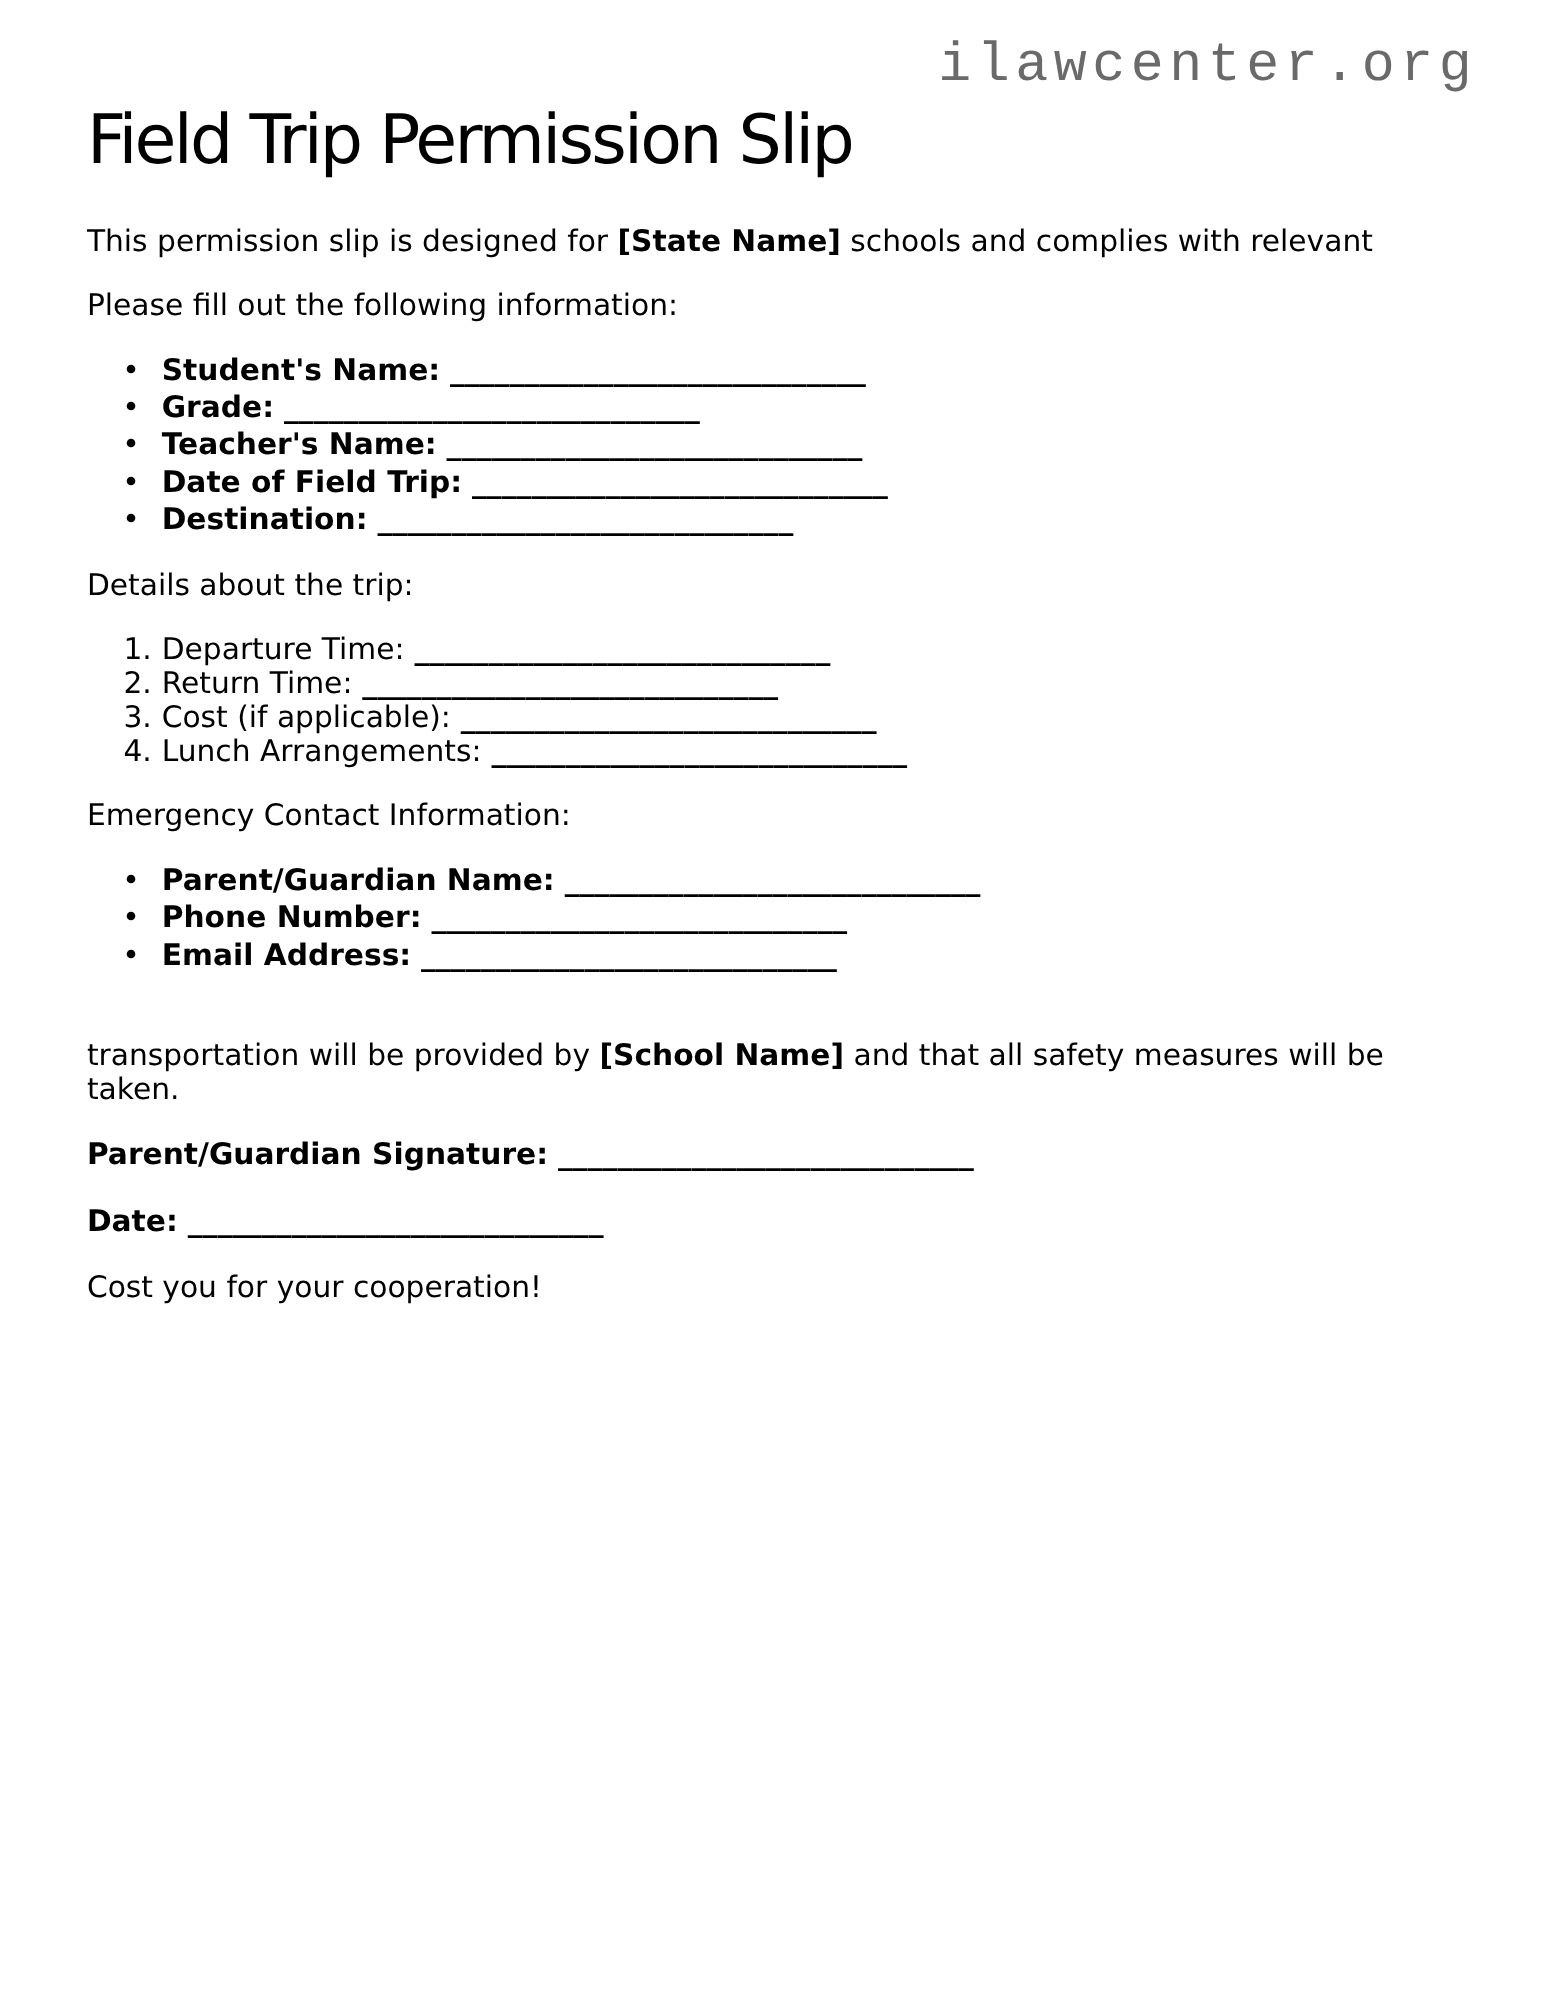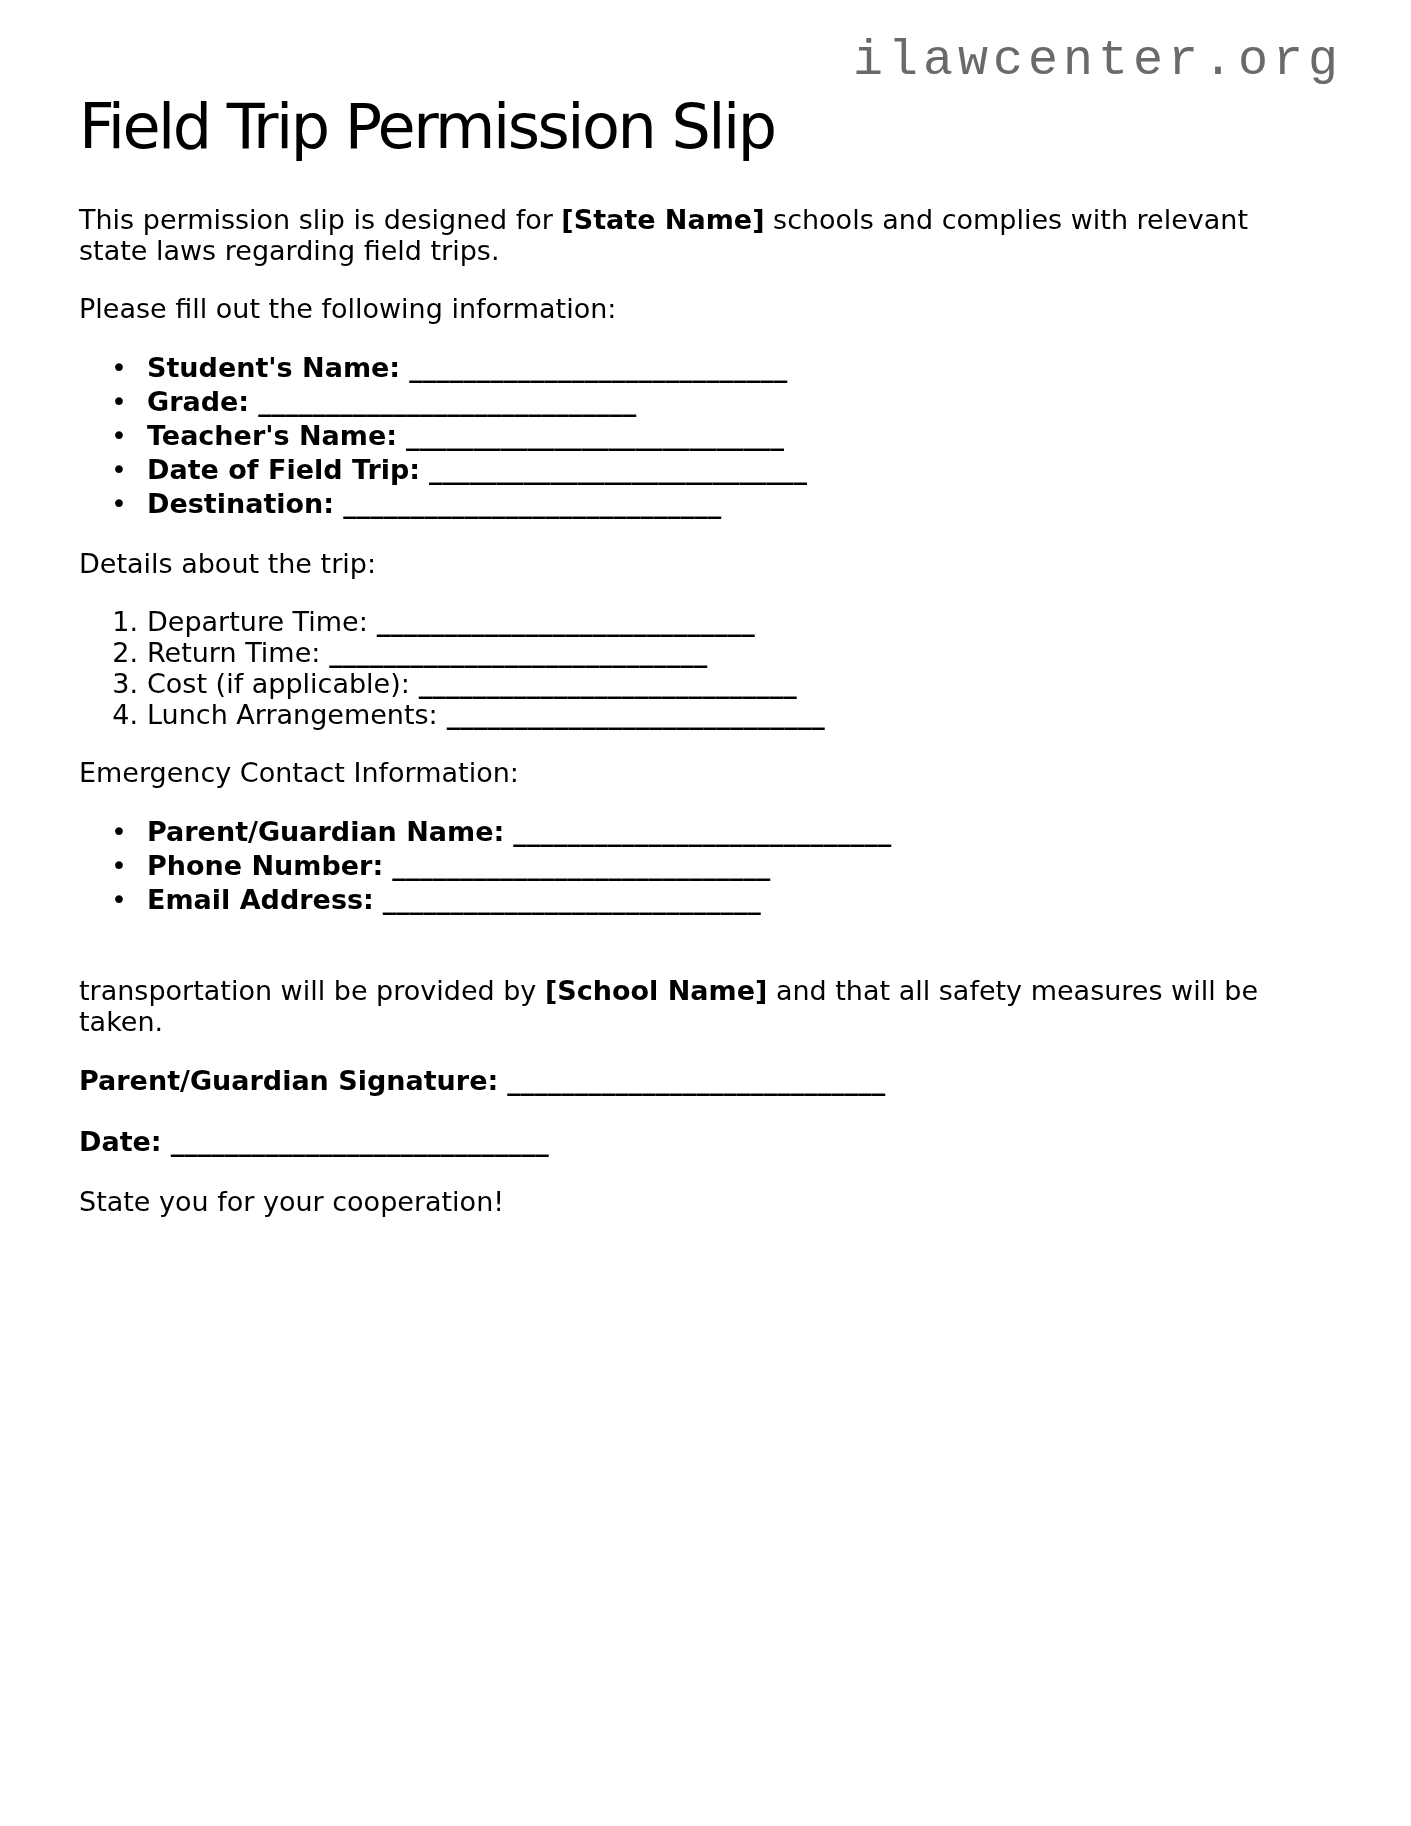--- a/index.html
+++ b/index.html
@@ -56,21 +56,20 @@
 </style>
 </head>
 <body>
 
 <div class="watermark">ilawcenter.org</div>
 
 <h1 class="doc-title">Field Trip Permission Slip</h1>
 
 <div class="para">
   <span>This permission slip is designed for </span><b>[State Name]</b><span> schools and complies with relevant</span><br>
-  <span>state laws regarding field trips.</span>
 </div>
 
 <div class="para">Please fill out the following information:</div>
 
 <div class="list bullets">
   <div class="li">
     <span class="marker">•</span><b>Student's Name:</b><span class="blank">____________________________</span>
   </div>
   <div class="li">
     <span class="marker">•</span><b>Grade:</b><span class="blank">____________________________</span>
@@ -124,13 +123,13 @@
 </div>
 
 <div class="sig-row">
   <b>Parent/Guardian Signature:</b><span class="blank">____________________________</span>
 </div>
 
 <div class="sig-row">
   <b>Date:</b><span class="blank">____________________________</span>
 </div>
 
-<div class="para">State you for your cooperation!</div>
+<div class="para">Cost you for your cooperation!</div>
 
 </body></html>

